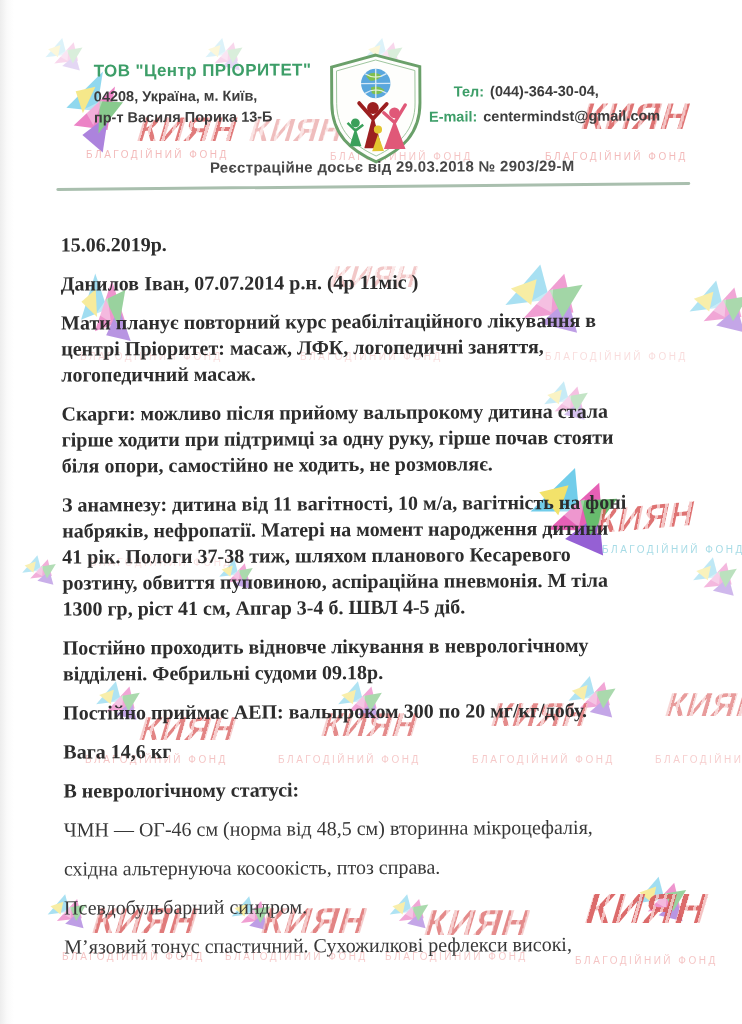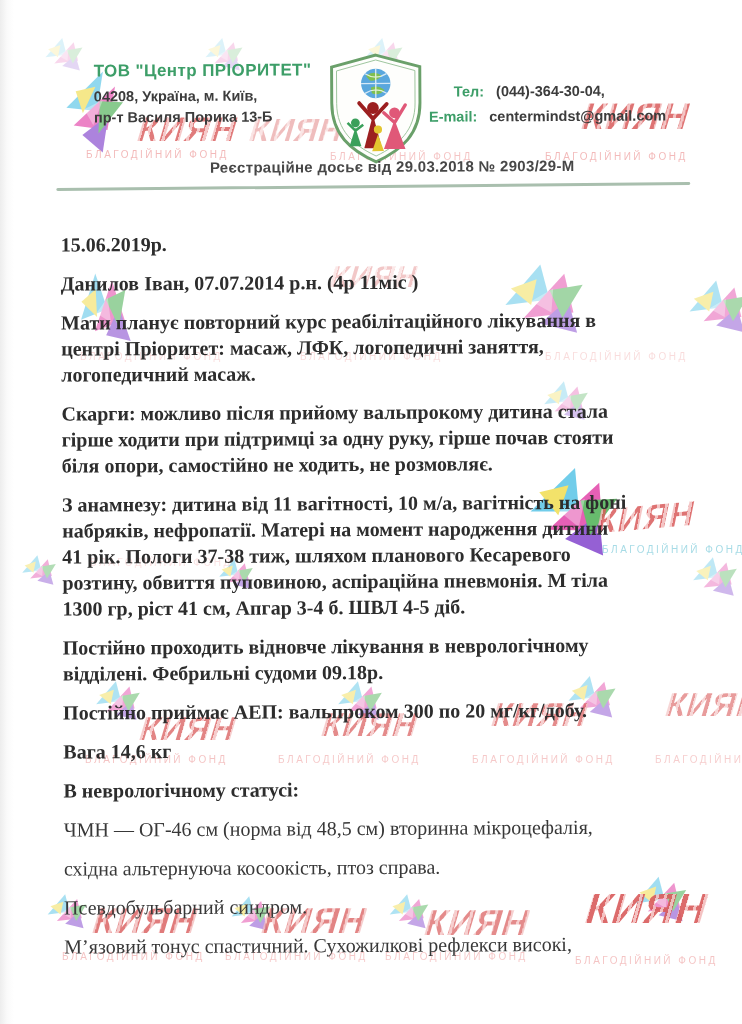--- a/index.html
+++ b/index.html
@@ -15,21 +15,21 @@
   .wm-layer{position:absolute;inset:0;z-index:1;pointer-events:none;}
 
   
   .company{position:absolute;left:96px;top:60px;}
   .company-name{font-size:17px;font-weight:700;color:#3d9e68;letter-spacing:.4px;}
   .company-addr{font-size:14.5px;font-weight:700;color:#3c3c3c;line-height:21px;margin-top:5px;}
   .logo{position:absolute;left:329px;top:52px;}
   .contact{position:absolute;left:0;top:0;width:742px;}
   .contact-line1{position:absolute;left:456px;top:84px;font-size:14.5px;font-weight:700;color:#3c3c3c;}
   .contact-line2{position:absolute;left:431px;top:109px;font-size:14.5px;font-weight:700;color:#3c3c3c;}
-  .green-label{color:#3d9e68;margin-right:12px;}
+  .green-label{color:#3d9e68;margin-right:6px;}
   .registration{position:absolute;left:0;top:158px;width:742px;text-align:center;
     padding-left:46px;box-sizing:border-box;
     font-size:15px;font-weight:700;color:#474747;letter-spacing:.3px;}
   .divider{position:absolute;left:58px;top:185px;width:634px;height:2.5px;
     background:#a9bfae;border-radius:2px;transform:rotate(-0.25deg);}
 
   
   .doc-body{position:absolute;left:62px;top:230px;width:568px;
     font-family:"Liberation Serif",serif;color:#2d2d2d;}
   .para{margin:0 0 13px 0;font-size:20px;line-height:26px;}

